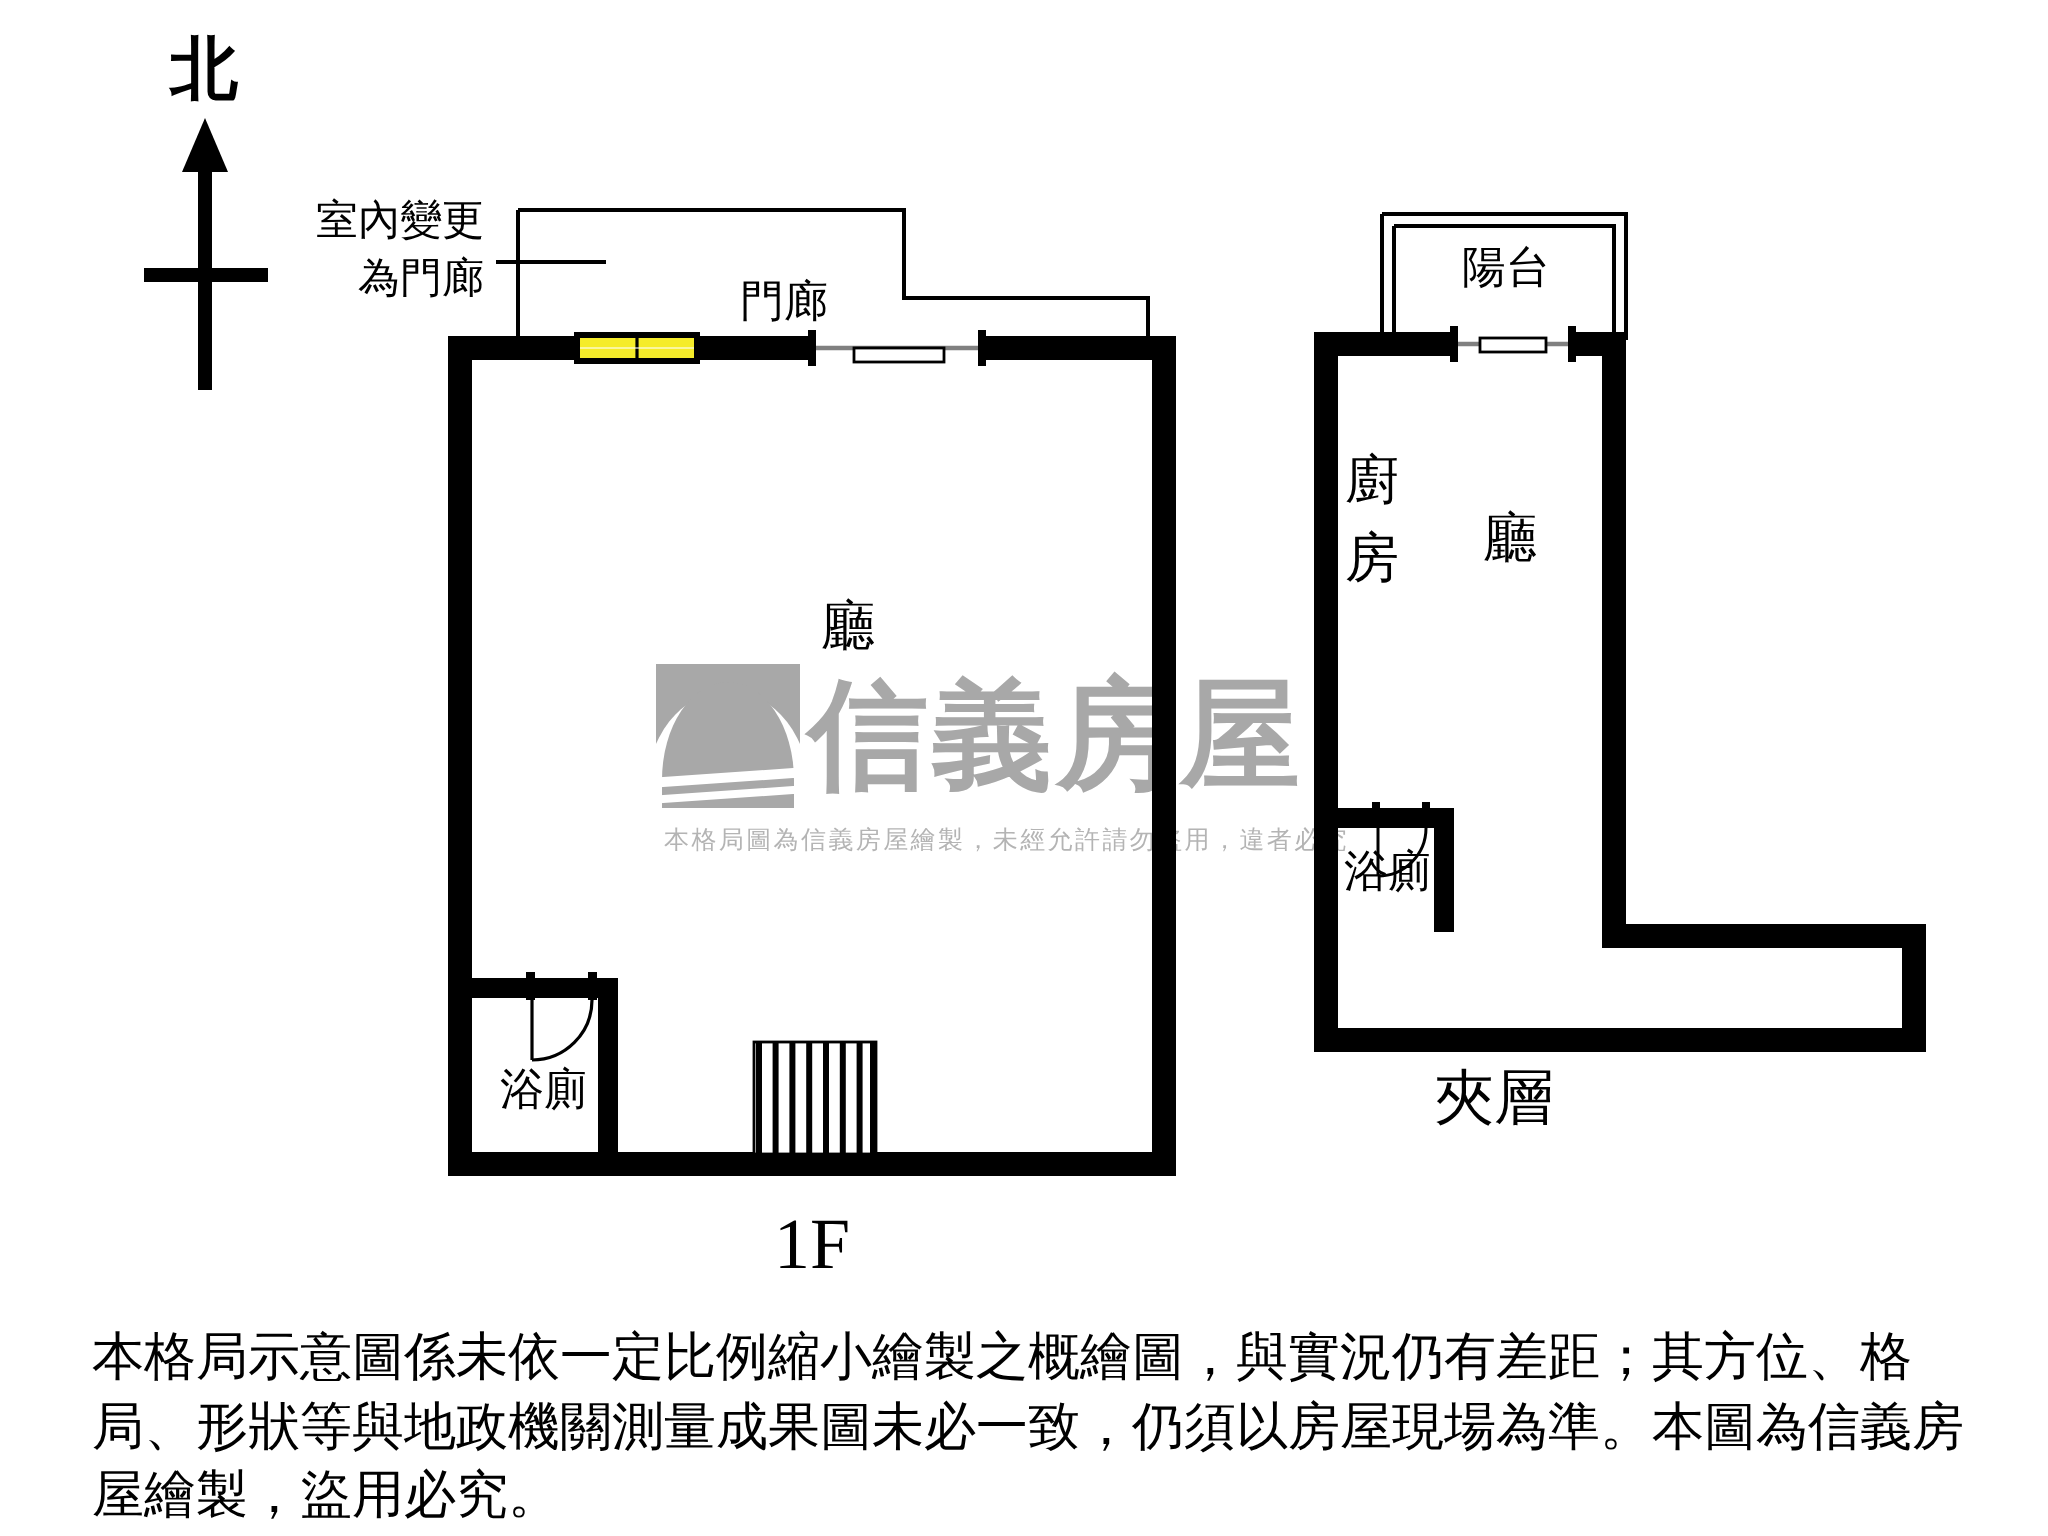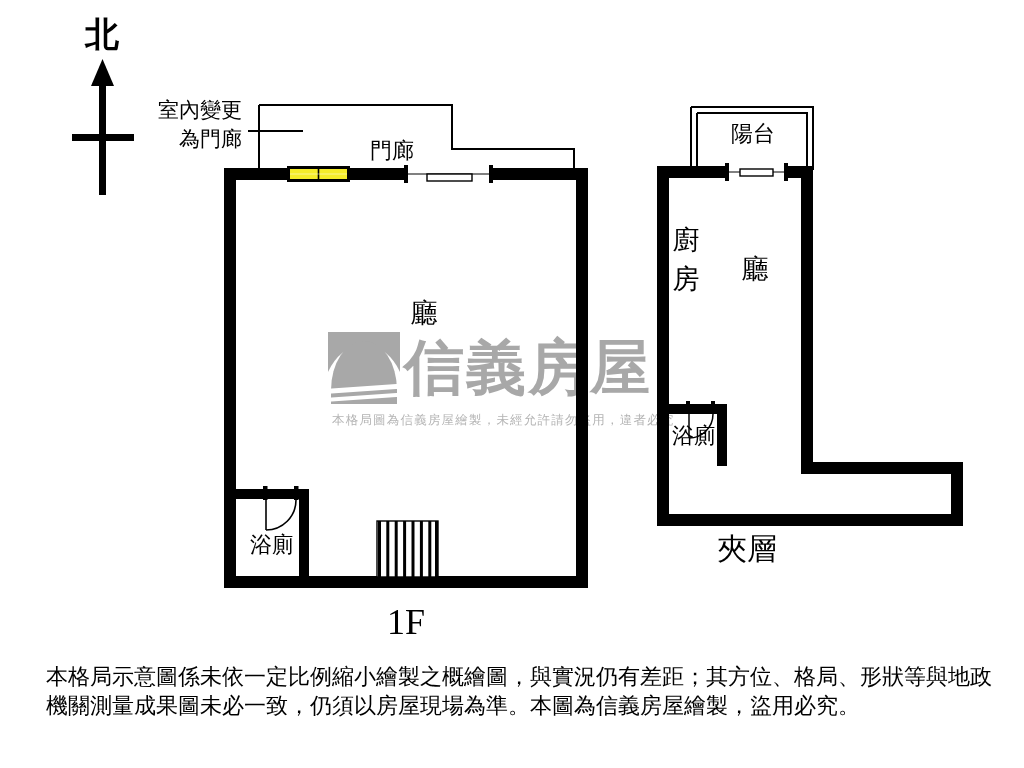--- a/index.html
+++ b/index.html
@@ -42,21 +42,21 @@
   .label-north {
     font-size: 34px;
     font-weight: bold;
   }
   .disclaimer {
     position: absolute;
     left: 46px;
     top: 662px;
     width: 950px;
     font-family: "Liberation Serif", "DejaVu Serif", serif;
-    font-size: 22px;
+    font-size: 26px;
     line-height: 1.33;
     color: #000;
     letter-spacing: 0px;
     white-space: pre-line;
   }
   .wm-wrap {
     position: absolute;
     left: 328px;
     top: 332px;
     width: 370px;

